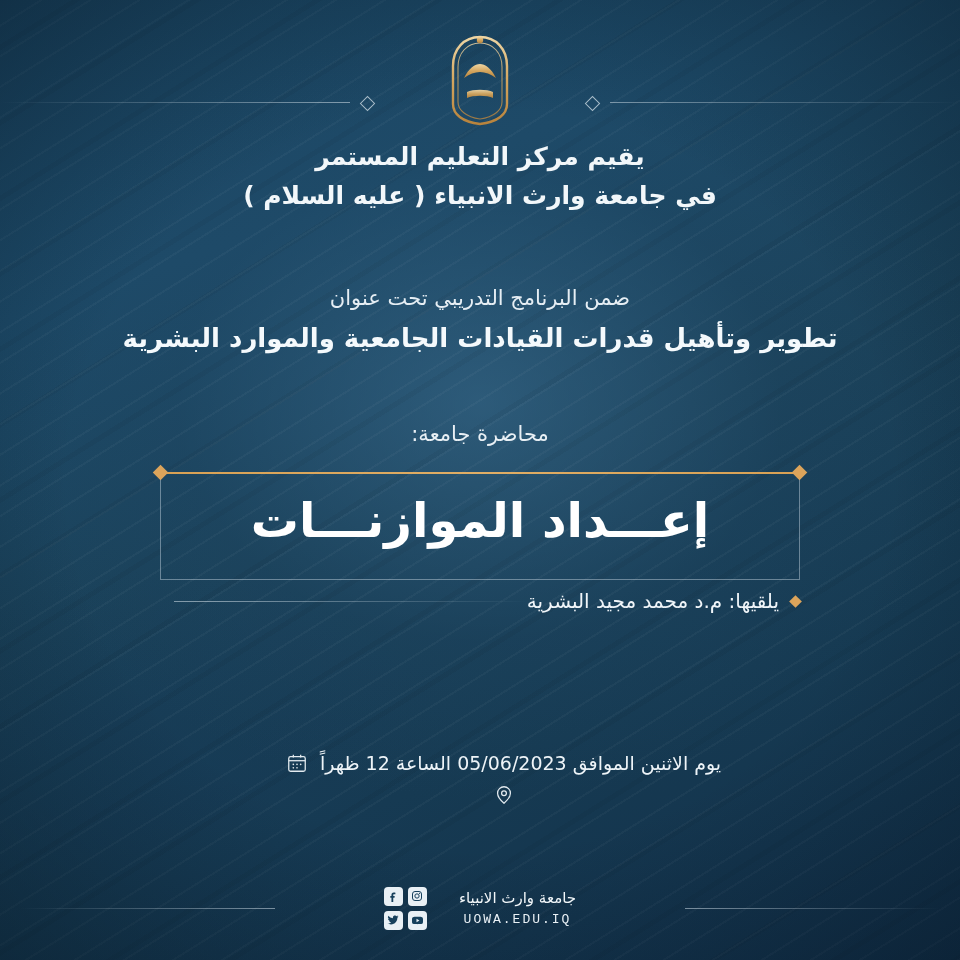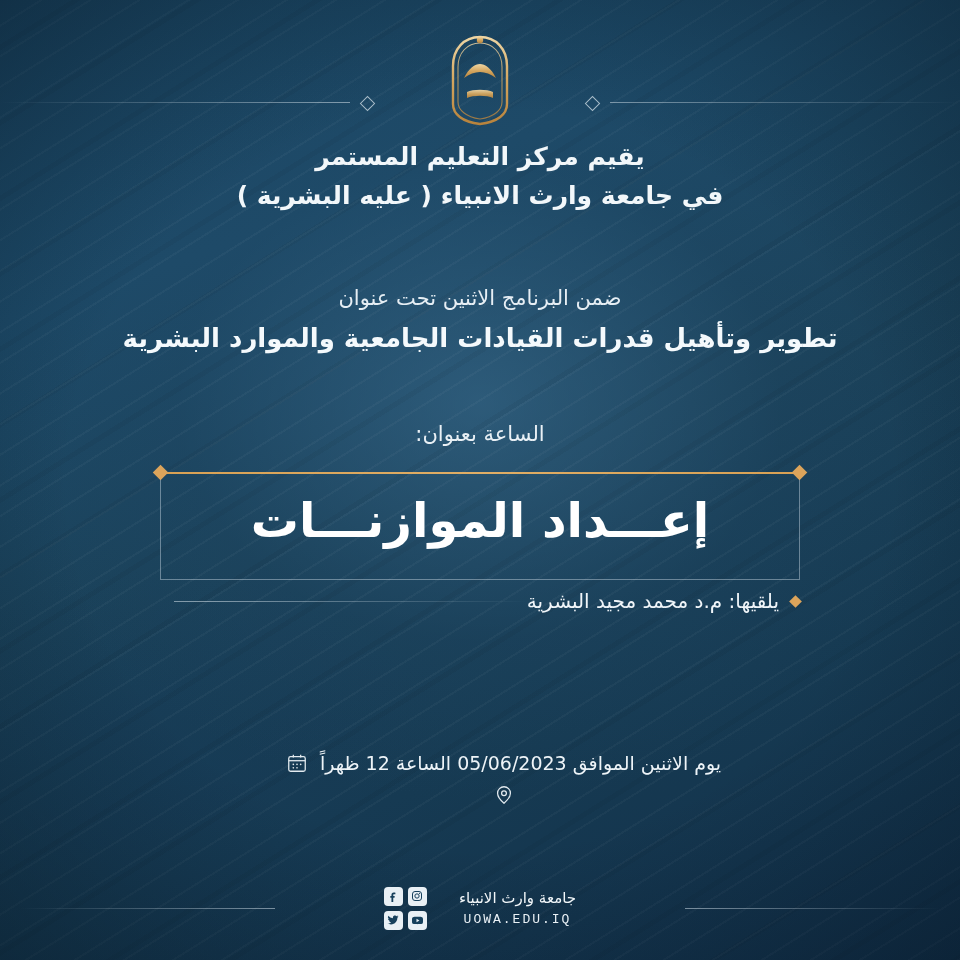--- a/index.html
+++ b/index.html
@@ -332,27 +332,27 @@
         <path d="M23 52 L53 52" stroke="url(#gold)" stroke-width="1.6"></path>
         <path d="M25 58 C31 55 45 55 51 58 L51 64 C45 61 31 61 25 64 Z" fill="url(#gold)" opacity="0.95"></path>
         <path d="M28 70 L48 70" stroke="url(#gold)" stroke-width="1.2"></path>
         <path d="M30 75 L46 75" stroke="url(#gold)" stroke-width="1"></path>
       </svg>
     </div>
   </div>
 
   <div class="block org">
     <div>يقيم مركز التعليم المستمر</div>
-    <div>في جامعة وارث الانبياء ( عليه البشرية )</div>
-  </div>
-
-  <div class="block program-pre">ضمن البرنامج الاثنين تحت عنوان</div>
+    <div>في جامعة وارث الانبياء ( عليه السلام )</div>
+  </div>
+
+  <div class="block program-pre">ضمن البرنامج التدريبي تحت عنوان</div>
   <div class="block program-title">تطوير وتأهيل قدرات القيادات الجامعية والموارد البشرية</div>
 
-  <div class="block lecture-label">الساعة بعنوان:</div>
+  <div class="block lecture-label">محاضرة جامعة:</div>
 
   <div class="title-frame">
     <div class="top-line"></div>
     <div class="diamond l"></div>
     <div class="diamond r"></div>
   </div>
   <div class="title-text">إعـــداد الموازنـــات</div>
 
   <div class="speaker-row">
     <div class="speaker-diamond"></div>

